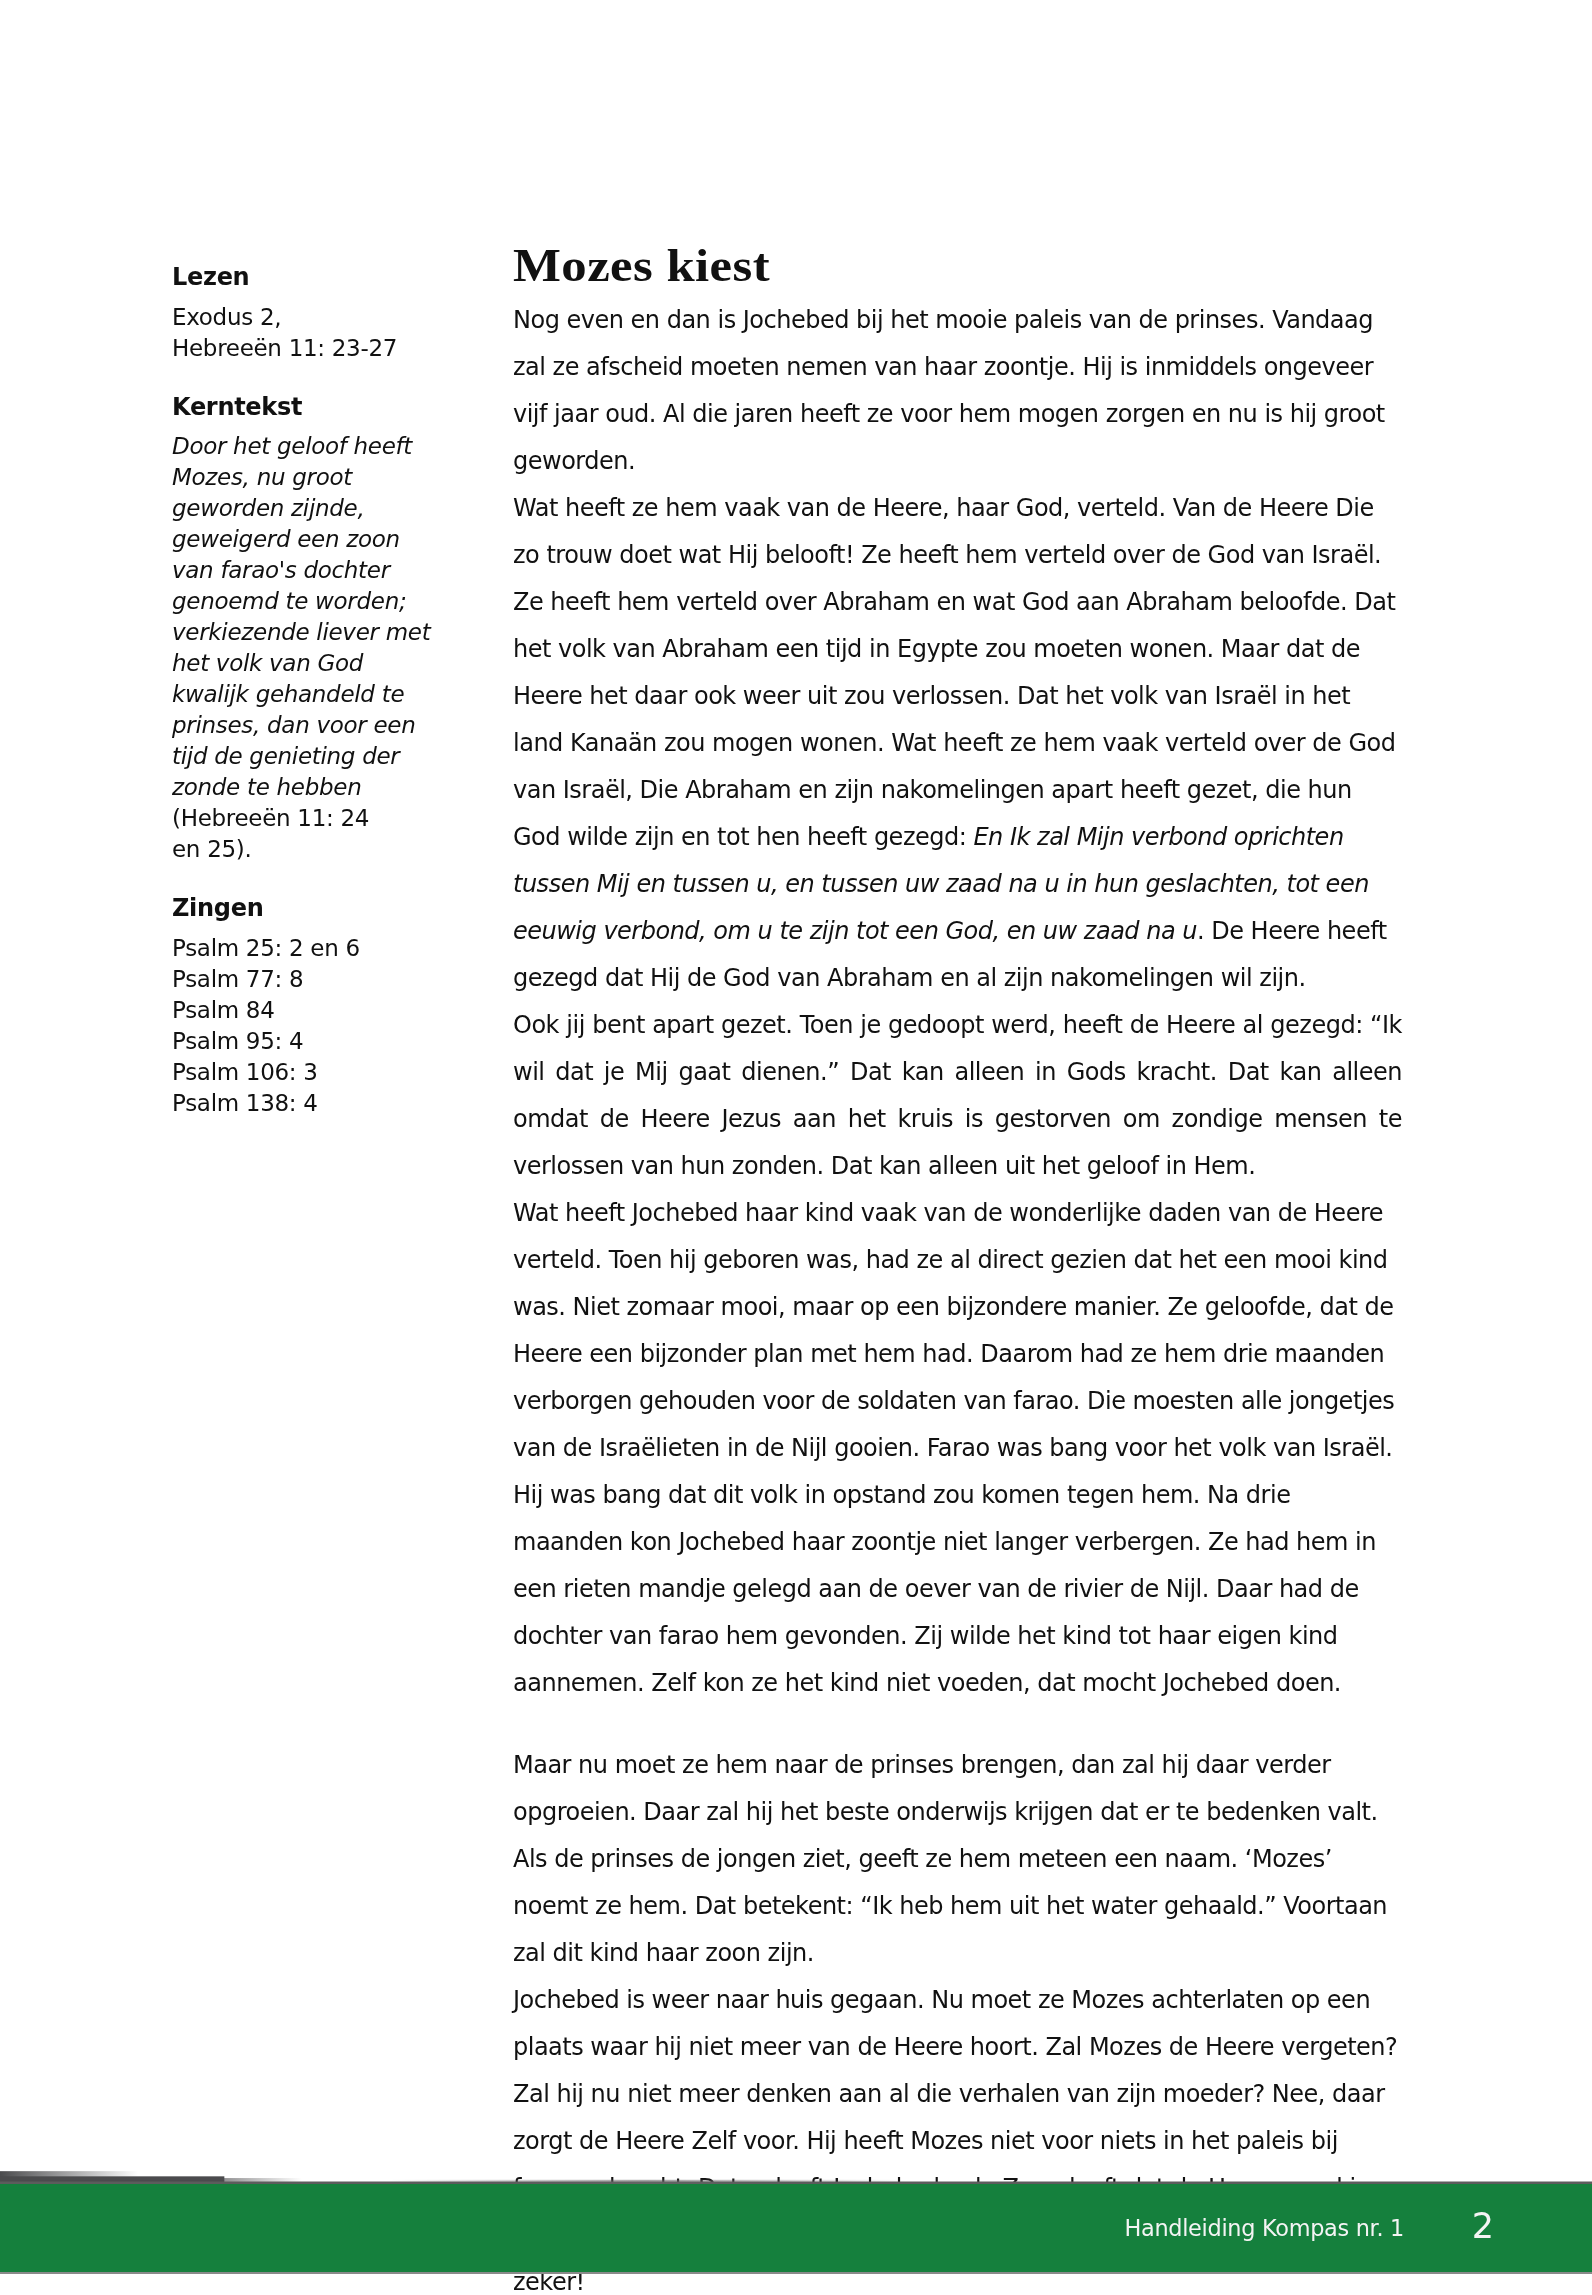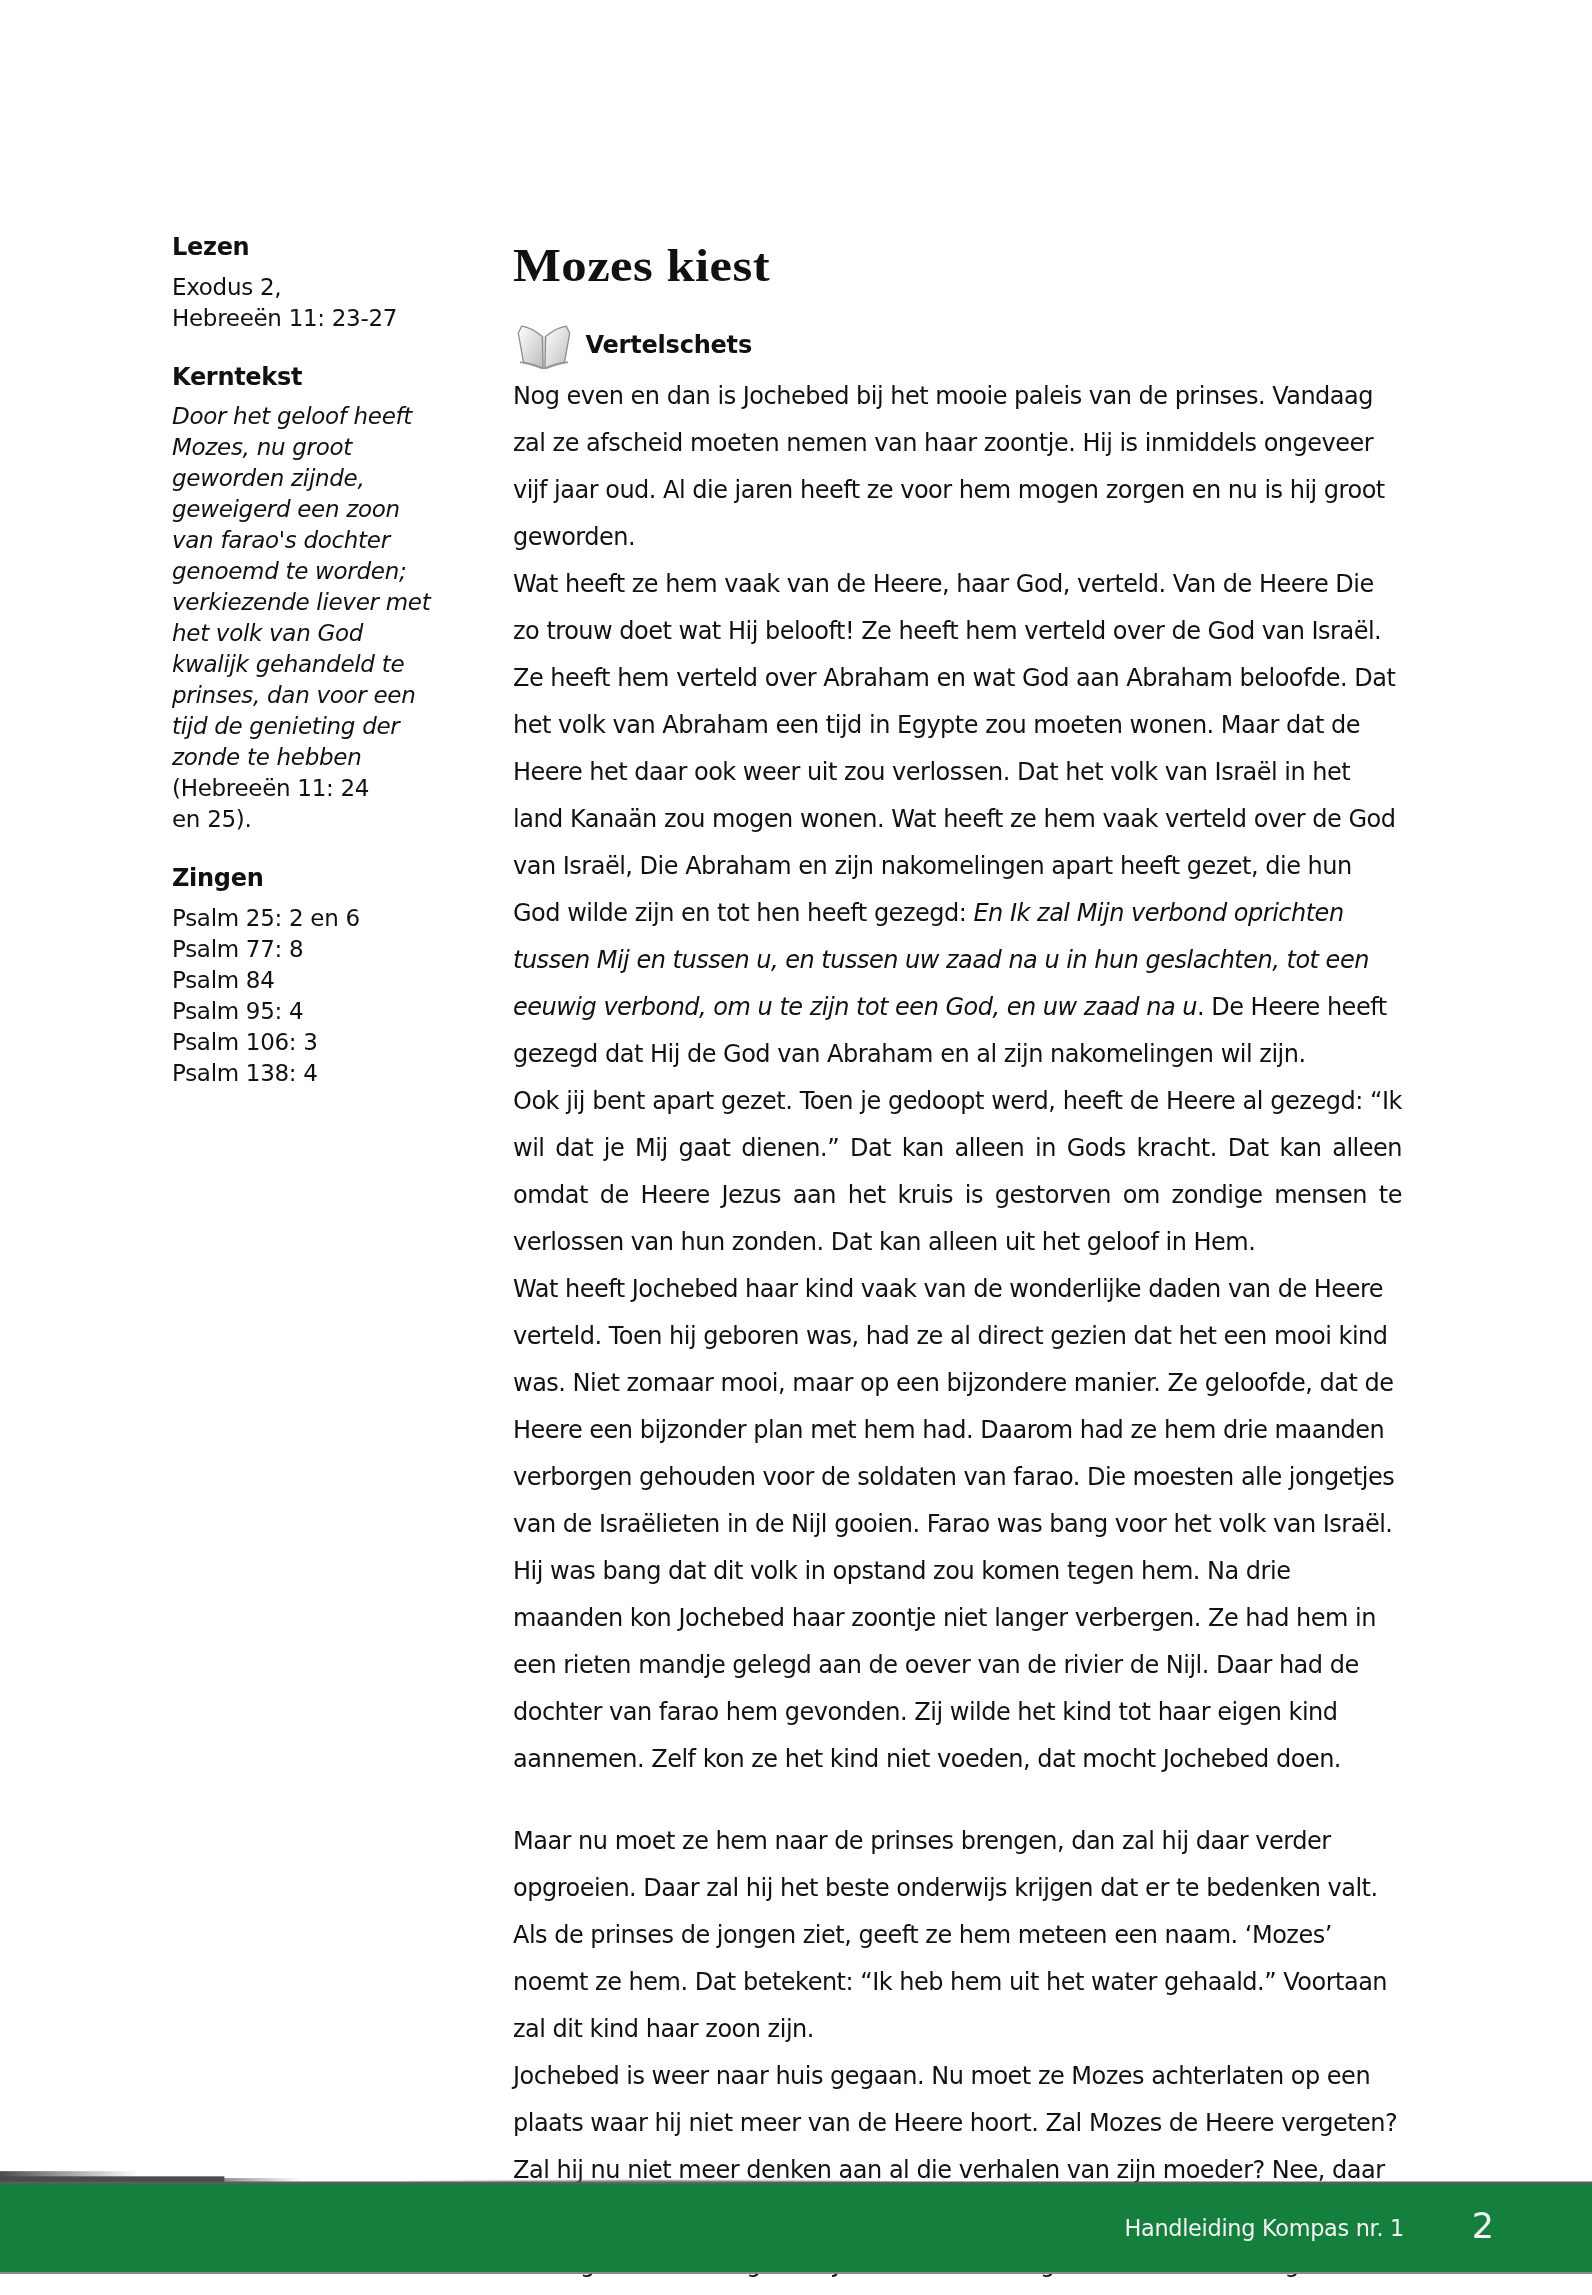--- a/index.html
+++ b/index.html
@@ -8,21 +8,21 @@
       height: 2295px;
       position: relative;
       background: #ffffff;
       color: #111111;
       font-family: "DejaVu Sans", sans-serif;
       overflow: hidden;
     }
     .sidebar {
       position: absolute;
       left: 172px;
-      top: 232px;
+      top: 262px;
       width: 298px;
       font-size: 23px;
       line-height: 31px;
       letter-spacing: -0.3px;
     }
     .sidebar h3 {
       margin: 0 0 8.6px 0;
       font-size: 24px;
       font-weight: bold;
       line-height: 31px;
@@ -140,37 +140,20 @@
     <span class="line">Psalm 84</span>
     <span class="line">Psalm 95: 4</span>
     <span class="line">Psalm 106: 3</span>
     <span class="line">Psalm 138: 4</span>
   </div>
 </div>
 
 <div class="main">
   <h1 class="title">Mozes kiest</h1>
 
-  <div class="section-head">
-    <span class="book-icon">
-      <svg width="62" height="48" viewBox="0 0 72 56">
-        <defs>
-          <linearGradient id="pg" x1="0" y1="0" x2="1" y2="1">
-            <stop offset="0" stop-color="#ffffff"></stop>
-            <stop offset="1" stop-color="#bdbdbd"></stop>
-          </linearGradient>
-        </defs>
-        <path d="M6 14 L12 48 Q24 50 35 55 L34 18 Q22 8 10 6 Z" fill="url(#pg)" stroke="#8c8c8c" stroke-width="1.5"></path>
-        <path d="M66 14 L60 48 Q48 50 37 55 L38 18 Q50 8 62 6 Z" fill="url(#pg)" stroke="#8c8c8c" stroke-width="1.5"></path>
-        <path d="M8 48 Q22 50 36 56 Q50 50 64 48" fill="none" stroke="#9a9a9a" stroke-width="2"></path>
-        <line x1="36" y1="18" x2="36" y2="55" stroke="#a0a0a0" stroke-width="1"></line>
-      </svg>
-    </span>
-    <span class="section-label">Vertelschets</span>
-  </div>
 
   <div class="story">
     <p>Nog even en dan is Jochebed bij het mooie paleis van de prinses. Vandaag zal ze afscheid moeten nemen van haar zoontje. Hij is inmiddels ongeveer vijf jaar oud. Al die jaren heeft ze  voor hem mogen zorgen en nu is hij groot geworden.</p>
     <p><span>Wat heeft ze hem vaak van de Heere, haar God, verteld. Van de Heere Die zo trouw doet wat Hij belooft! Ze heeft hem verteld over de God van Israël. Ze heeft hem verteld over Abraham en wat God aan Abraham beloofde. Dat het volk van Abraham een tijd in Egypte zou moeten wonen. Maar dat de Heere het daar ook weer uit zou verlossen. Dat het volk van Israël in het land Kanaän zou mogen wonen. Wat heeft ze hem vaak verteld over de God van Israël, Die Abraham en zijn nakomelingen apart heeft gezet, die hun God wilde zijn en tot hen heeft gezegd: </span><em>En Ik zal Mijn verbond oprichten tussen Mij en tussen u, en tussen uw zaad na u in hun geslachten, tot een eeuwig verbond, om u te zijn tot een God, en uw zaad na u</em><span>. De Heere heeft gezegd dat Hij de God van Abraham en al zijn nakomelingen wil zijn.</span></p>
     <p class="justify">Ook jij bent apart gezet. Toen je gedoopt werd, heeft de Heere al gezegd: “Ik wil dat je Mij gaat dienen.” Dat kan alleen in Gods kracht. Dat kan alleen omdat de Heere Jezus aan het kruis is gestorven om zondige mensen te verlossen van hun zonden. Dat kan alleen uit het geloof in Hem.</p>
     <p>Wat heeft Jochebed haar kind vaak van de wonderlijke daden van de Heere verteld. Toen hij geboren was, had ze al direct gezien dat het een mooi kind was. Niet zomaar mooi, maar op een bijzondere manier. Ze geloofde, dat de Heere een bijzonder plan met hem had. Daarom had ze hem drie maanden verborgen gehouden voor de soldaten van farao. Die moesten alle jongetjes van de Israëlieten in de Nijl gooien. Farao was bang voor het volk van Israël. Hij was bang dat dit volk in opstand zou komen tegen hem. Na drie maanden kon Jochebed haar zoontje niet langer verbergen. Ze had hem in een rieten mandje gelegd aan de oever van de rivier de Nijl. Daar had de dochter van farao hem gevonden. Zij wilde het kind tot haar eigen kind aannemen. Zelf kon ze het kind niet voeden, dat mocht Jochebed doen.</p>
     <div class="gap"></div>
     <p>Maar nu moet ze hem naar de prinses brengen, dan zal hij daar verder opgroeien. Daar zal hij het beste onderwijs krijgen dat er te bedenken valt. Als de prinses de jongen ziet, geeft ze hem meteen een naam. ‘Mozes’ noemt ze hem. Dat betekent: “Ik heb hem uit het water gehaald.” Voortaan zal dit kind haar zoon zijn.</p>
     <p>Jochebed is weer naar huis gegaan. Nu moet ze Mozes achterlaten op een plaats waar hij niet meer van de Heere hoort. Zal Mozes de Heere vergeten? Zal hij nu niet meer denken aan al die verhalen van zijn moeder? Nee, daar zorgt de Heere Zelf voor. Hij heeft Mozes niet voor niets in het paleis bij farao gebracht. Dat gelooft Jochebed ook. Ze gelooft dat de Heere goed is. Dat Hij met alles Zijn bedoeling heeft. Ook met haar zoon. Ja, dat gelooft ze zeker!</p>
     <div class="gap"></div>

